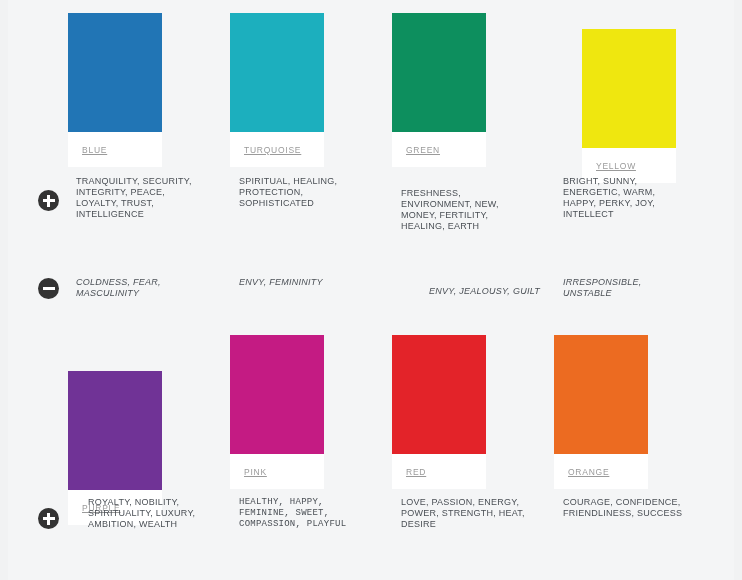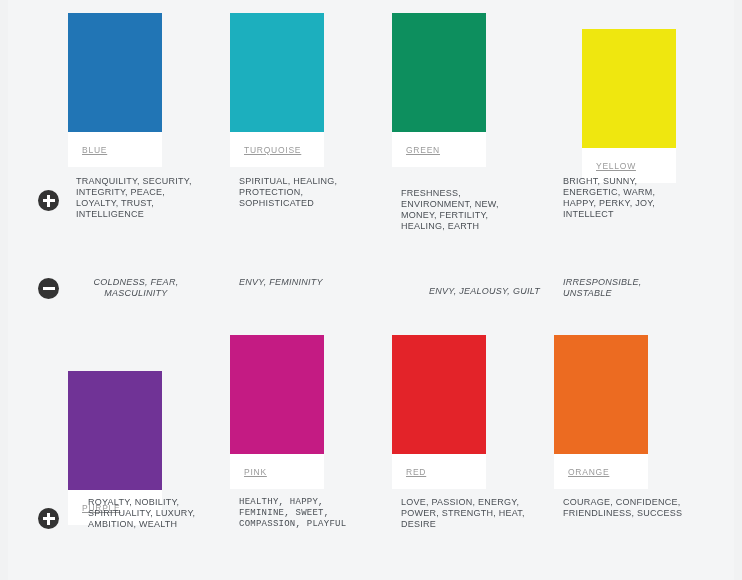--- a/index.html
+++ b/index.html
@@ -118,21 +118,21 @@
       </div>
       <div class="gutter-icon" style="top:278px;">
         <span class="bar h"></span>
       </div>
 
       <div class="card" style="left:60px; top:13px;">
         <div class="swatch" style="background: rgb(33, 117, 181);"></div>
         <div class="card-label">BLUE</div>
       </div>
       <div class="traits" style="left:68px; top:176px;">TRANQUILITY, SECURITY, INTEGRITY, PEACE, LOYALTY, TRUST, INTELLIGENCE</div>
-      <div class="traits negative" style="left:68px; top:277px;text-align:center;">COLDNESS, FEAR, MASCULINITY</div>
+      <div class="traits negative" style="left:68px; top:277px;">COLDNESS, FEAR, MASCULINITY</div>
 
       <div class="card" style="left:222px; top:13px;">
         <div class="swatch" style="background: rgb(28, 175, 190);"></div>
         <div class="card-label">TURQUOISE</div>
       </div>
       <div class="traits" style="left:231px; top:176px;">SPIRITUAL, HEALING, PROTECTION, SOPHISTICATED</div>
       <div class="traits negative" style="left:231px; top:277px;">ENVY, FEMININITY</div>
 
       <div class="card" style="left:384px; top:13px;">
         <div class="swatch" style="background: rgb(13, 143, 94);"></div>

